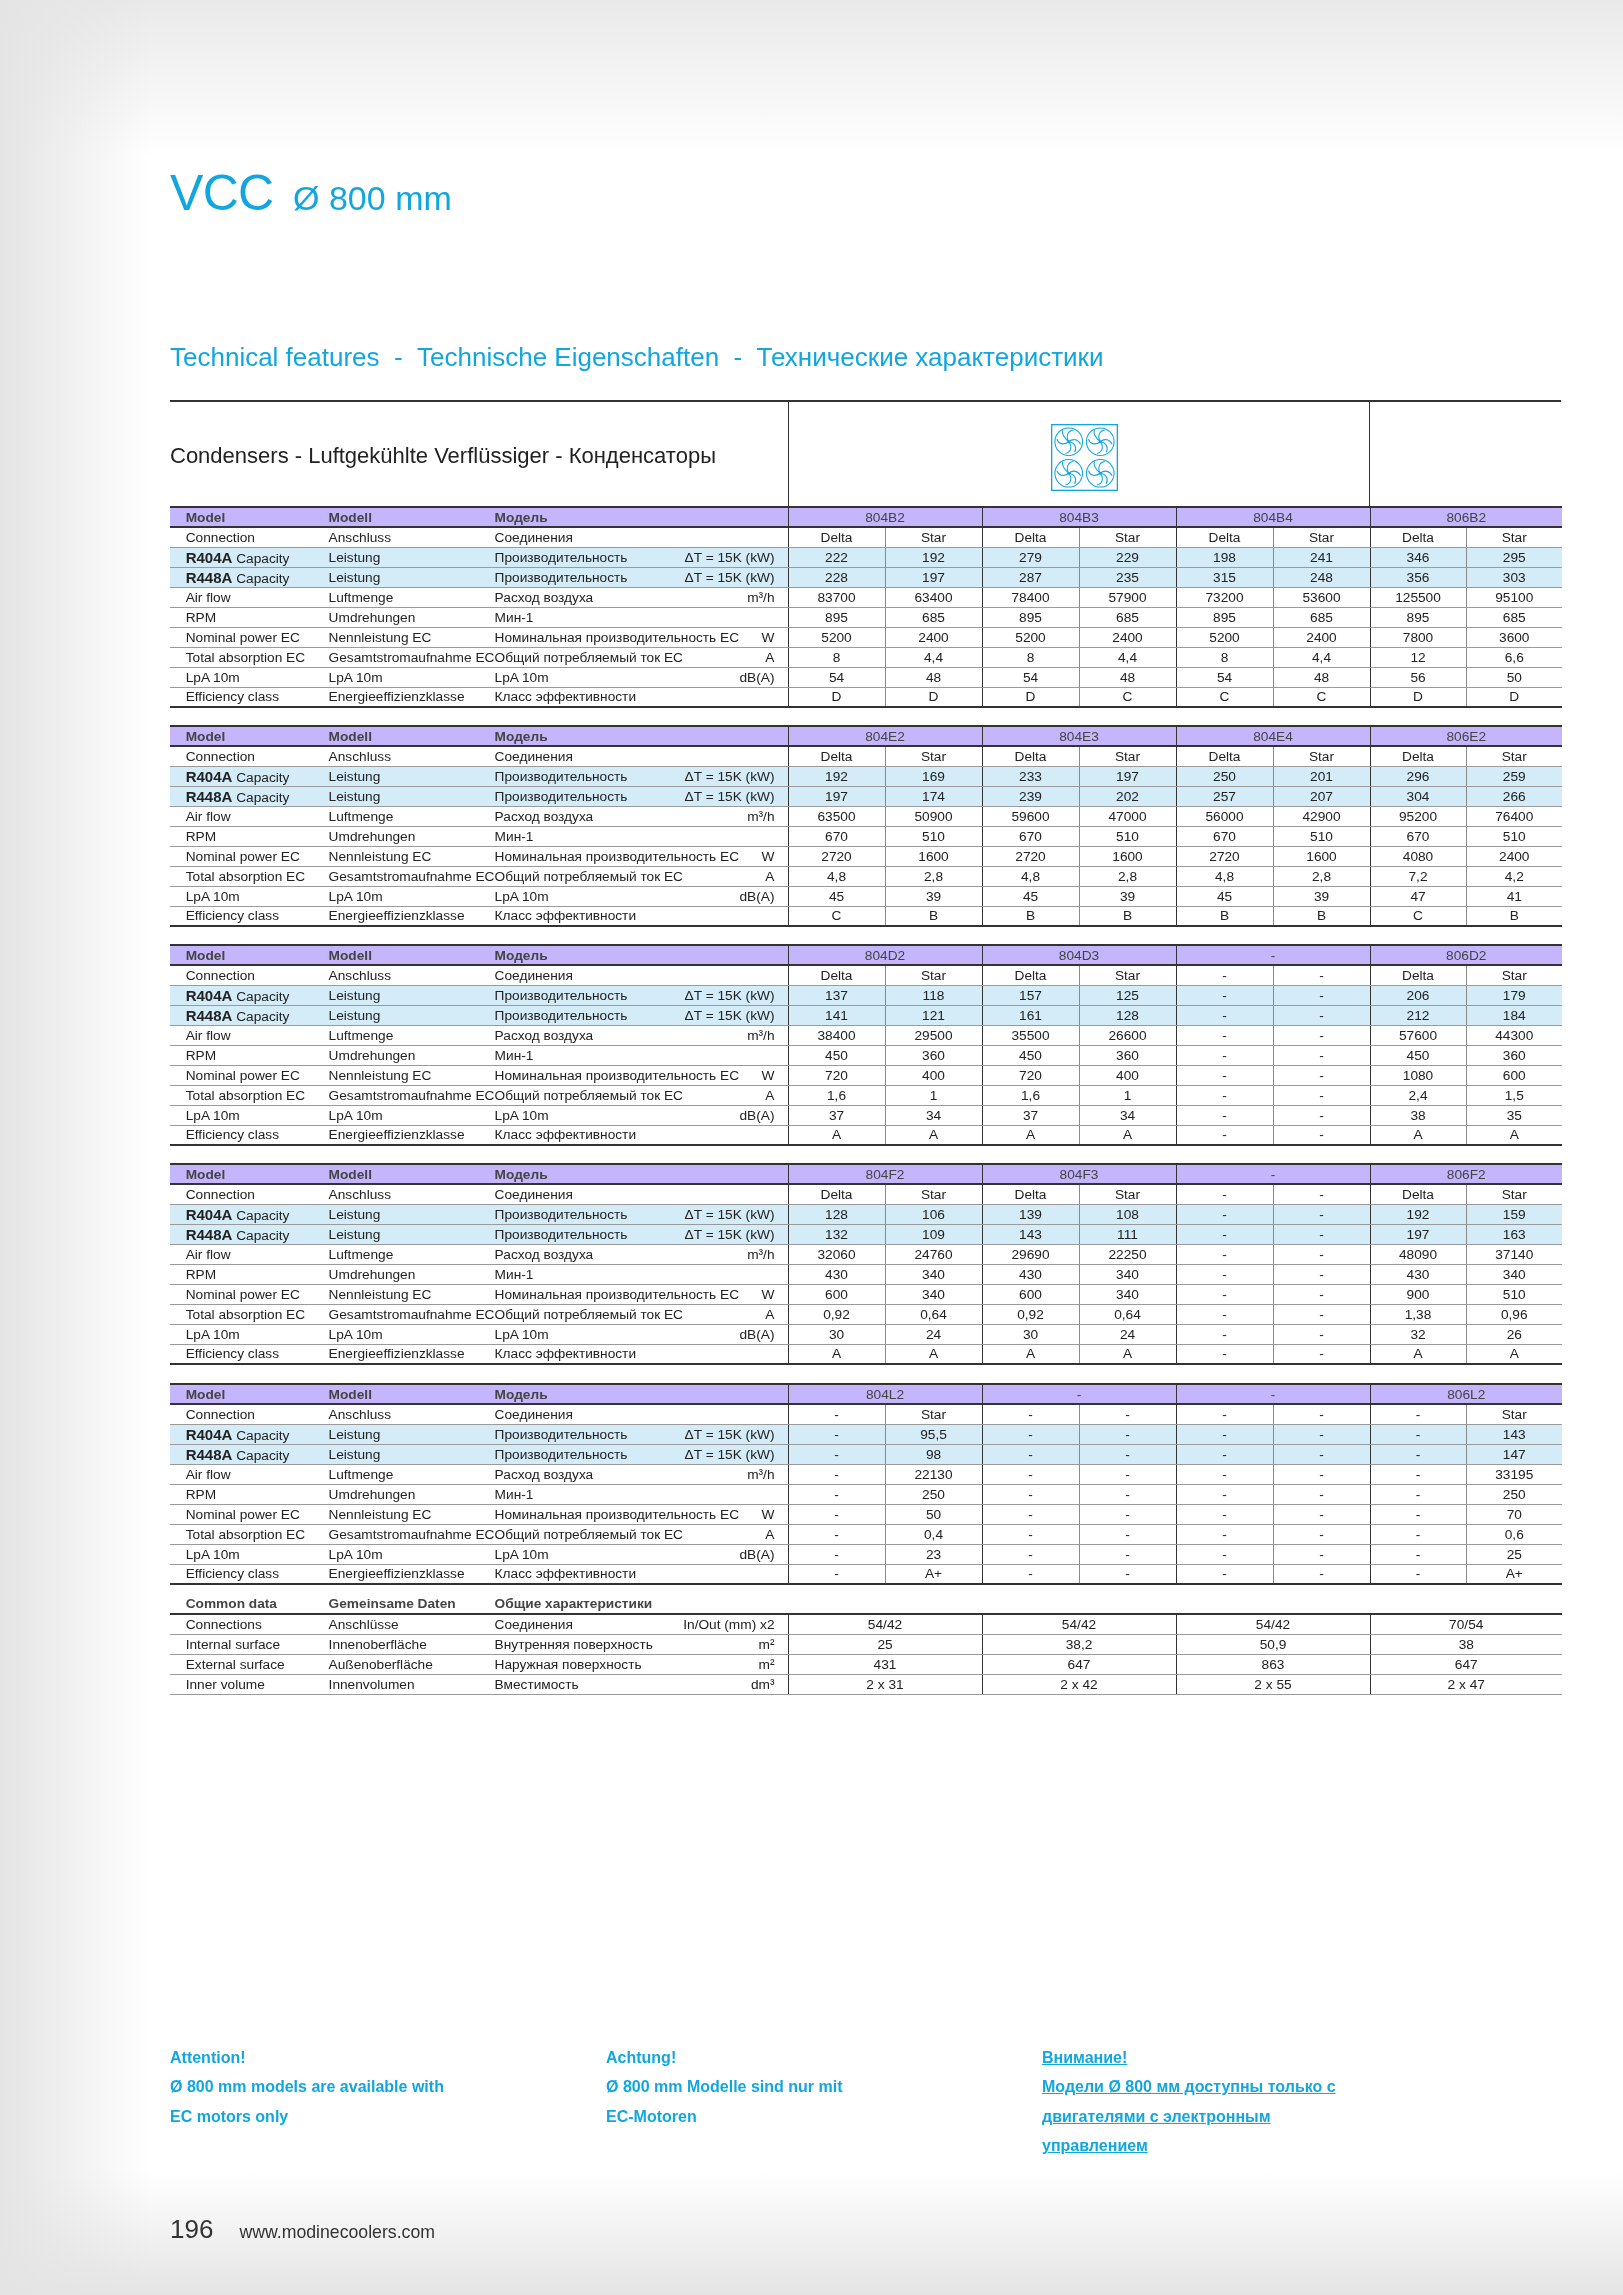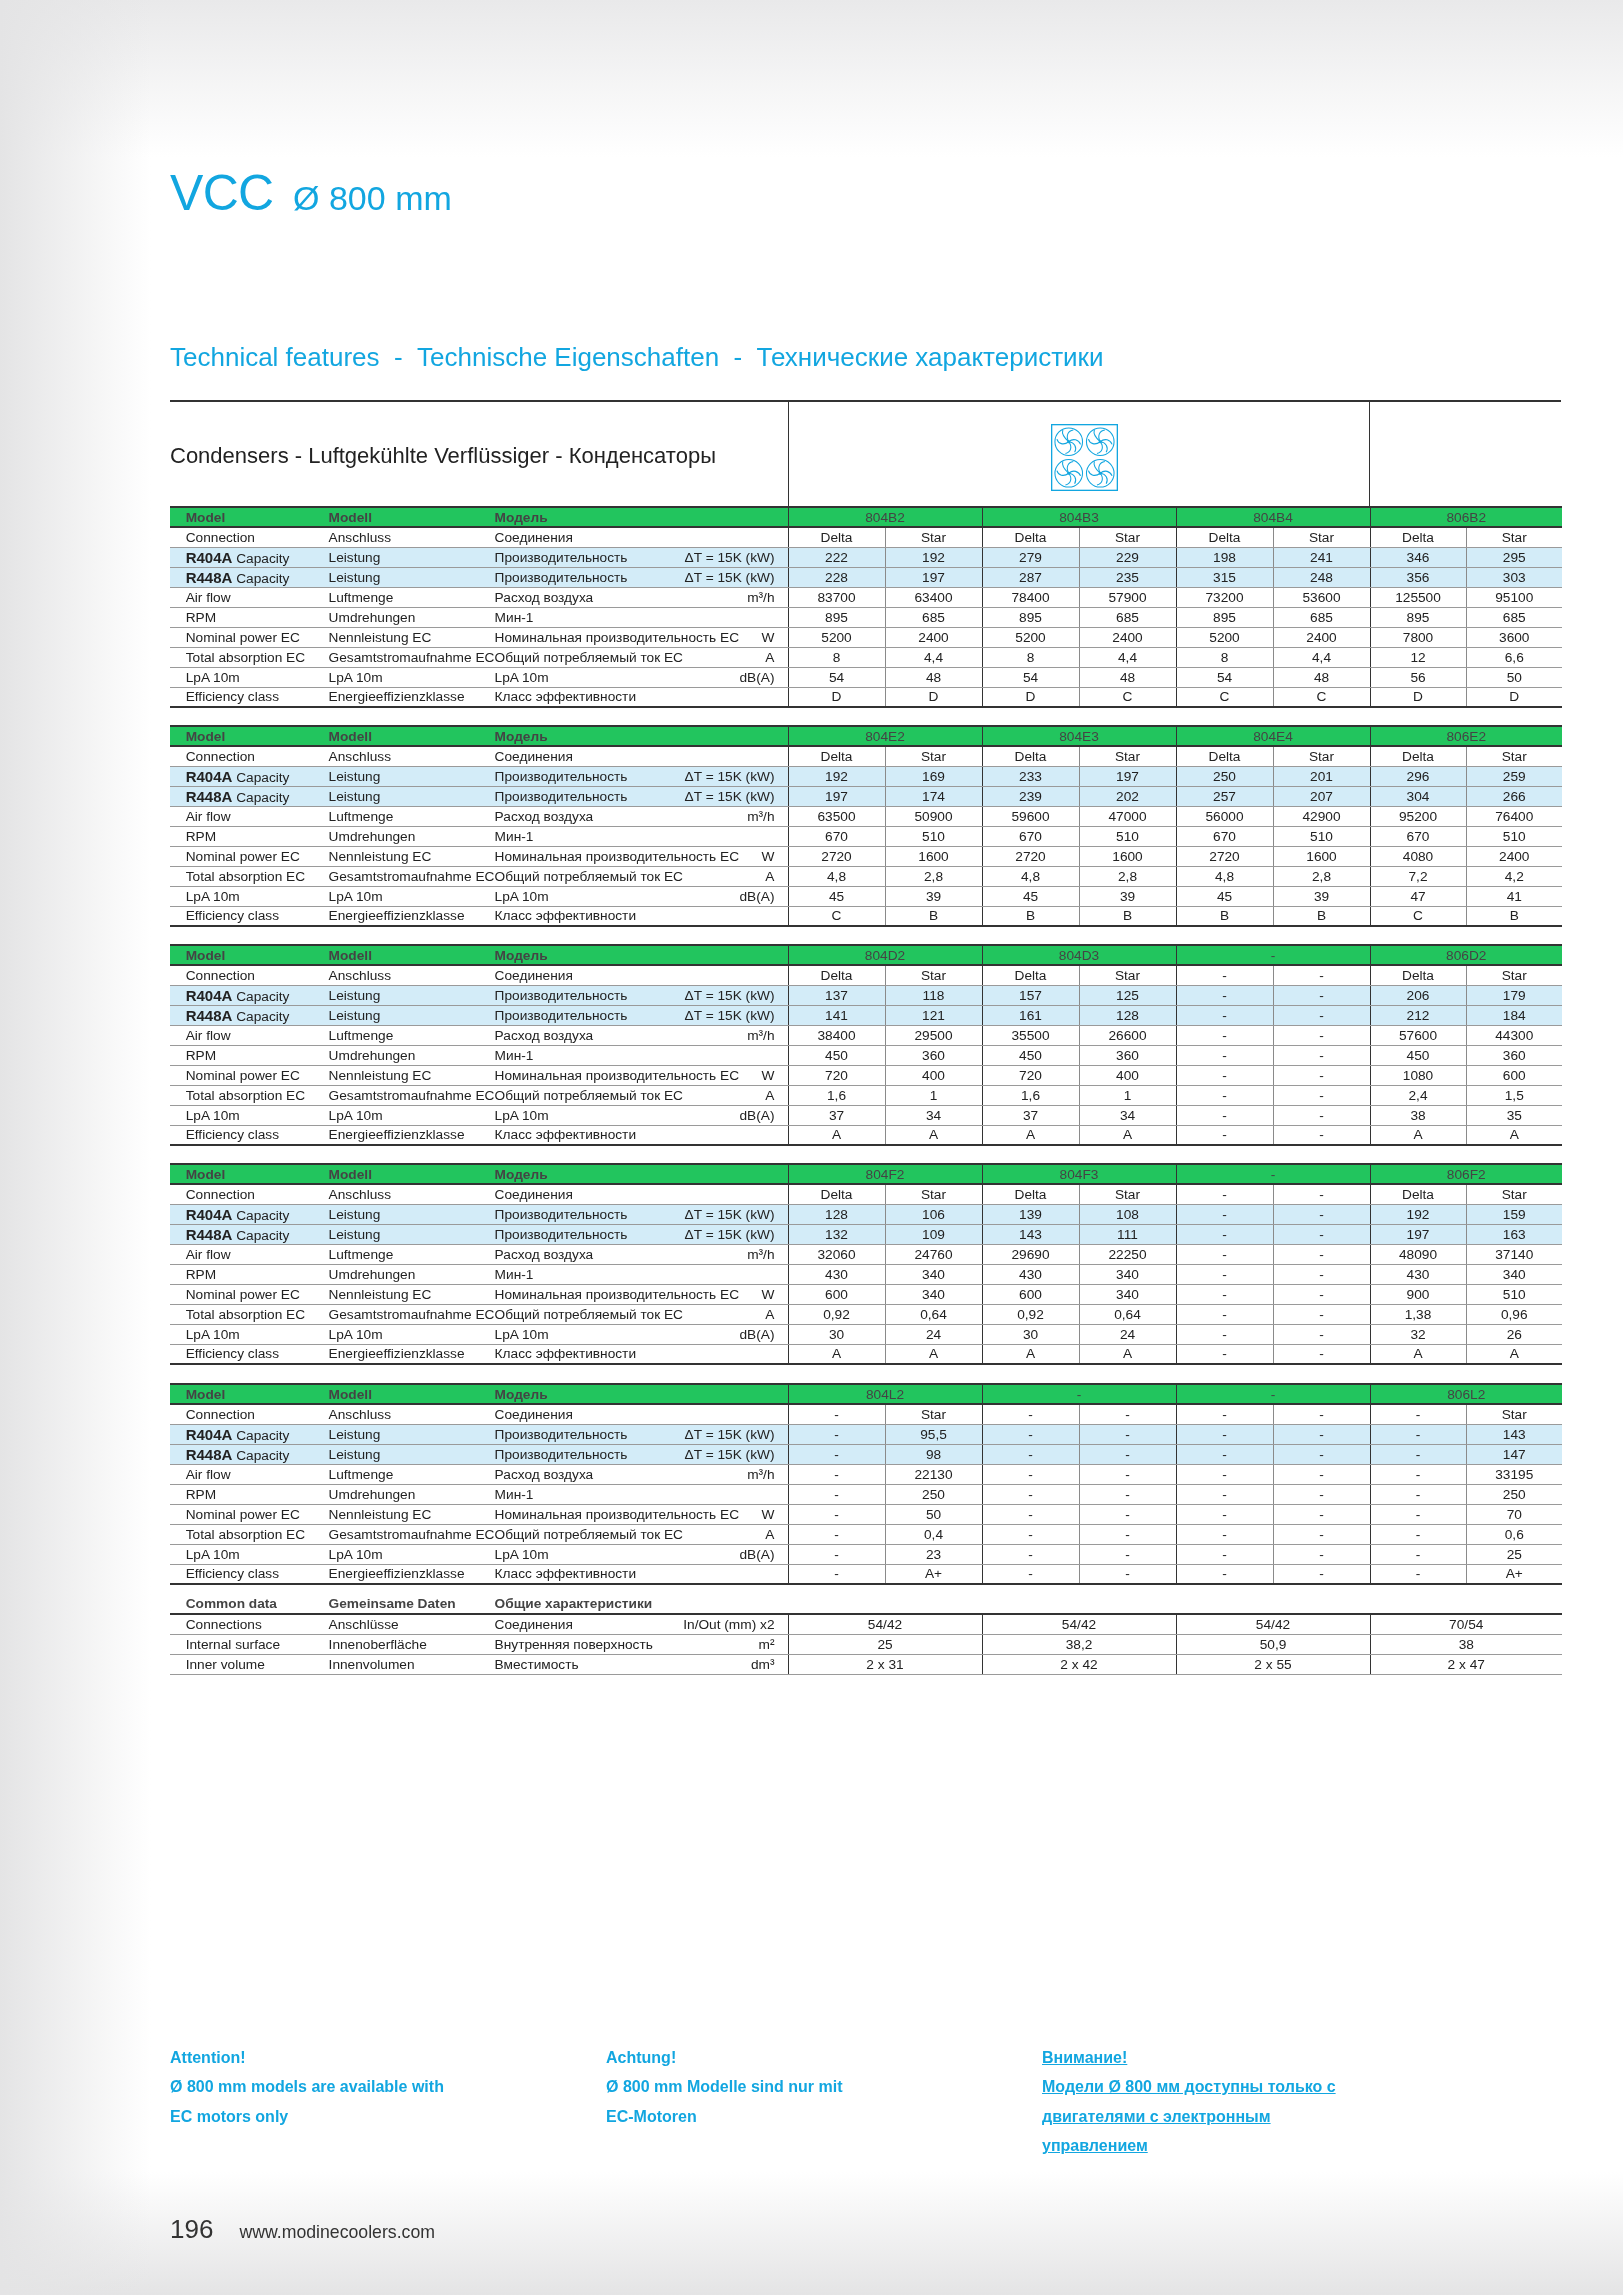--- a/index.html
+++ b/index.html
@@ -25,21 +25,21 @@
   .subtitle .sep { margin: 0 14.4px; }
 
   .header-band { position: absolute; left: 0; top: 400px; width: 1391px; height: 136px; border-top: 2px solid #333; }
   .header-band .vline1 { position: absolute; left: 618px; top: 0; width: 1.3px; height: 106px; background: #333; }
   .header-band .vline2 { position: absolute; left: 1199px; top: 0; width: 1.3px; height: 106px; background: #333; }
   .section-title { position: absolute; left: 0; top: 41px; font-size: 22px; color: #222; white-space: nowrap; }
   .fan-icon { position: absolute; left: 881px; top: 22px; width: 67px; height: 67px; }
 
   table.spec { position: absolute; left: 0; width: 1391px; border-collapse: collapse; table-layout: fixed; font-size: 13.7px; }
   table.spec td { height: 20px; padding: 0 2.6px; white-space: nowrap; border-bottom: 1px solid #9a9a9a; vertical-align: middle; }
-  table.spec tr.hdr td { background: #22c55e; font-weight: bold; color: #444; border-top: 2px solid #333; border-bottom: 2px solid #333; }
+  table.spec tr.hdr td { background: #c4b5fd; font-weight: bold; color: #444; border-top: 2px solid #333; border-bottom: 2px solid #333; }
   table.spec tr.hdr td.model { text-align: center; font-weight: normal; color: #444; }
   table.spec tr.cap td { background: #d3ecf8; }
   table.spec tr.last td { border-bottom: 2px solid #333; }
   table.spec td.c1 { padding-left: 15.7px; }
   table.spec td.unit { text-align: right; padding-right: 13px; }
   table.spec td.v { text-align: center; border-left: 0.7px solid #8a8a8a; }
   table.spec td.v.grp { border-left: 1.3px solid #333; }
   table.spec td .ref { font-weight: bold; font-size: 15px; }
 
   table.common { position: absolute; left: 0; width: 1391px; border-collapse: collapse; table-layout: fixed; font-size: 13.7px; }
@@ -903,20 +903,30 @@
           <td class="c1">Internal surface</td>
           <td>Innenoberfläche</td>
           <td>Внутренняя поверхность</td>
           <td class="unit">m²</td>
           <td class="v">25</td>
           <td class="v">38,2</td>
           <td class="v">50,9</td>
           <td class="v">38</td>
         </tr>
         <tr>
+          <td class="c1">External surface</td>
+          <td>Außenoberfläche</td>
+          <td>Наружная поверхность</td>
+          <td class="unit">m²</td>
+          <td class="v">431</td>
+          <td class="v">647</td>
+          <td class="v">863</td>
+          <td class="v">647</td>
+        </tr>
+        <tr>
           <td class="c1">Inner volume</td>
           <td>Innenvolumen</td>
           <td>Вместимость</td>
           <td class="unit">dm³</td>
           <td class="v">2 x 31</td>
           <td class="v">2 x 42</td>
           <td class="v">2 x 55</td>
           <td class="v">2 x 47</td>
         </tr>
       </tbody>

